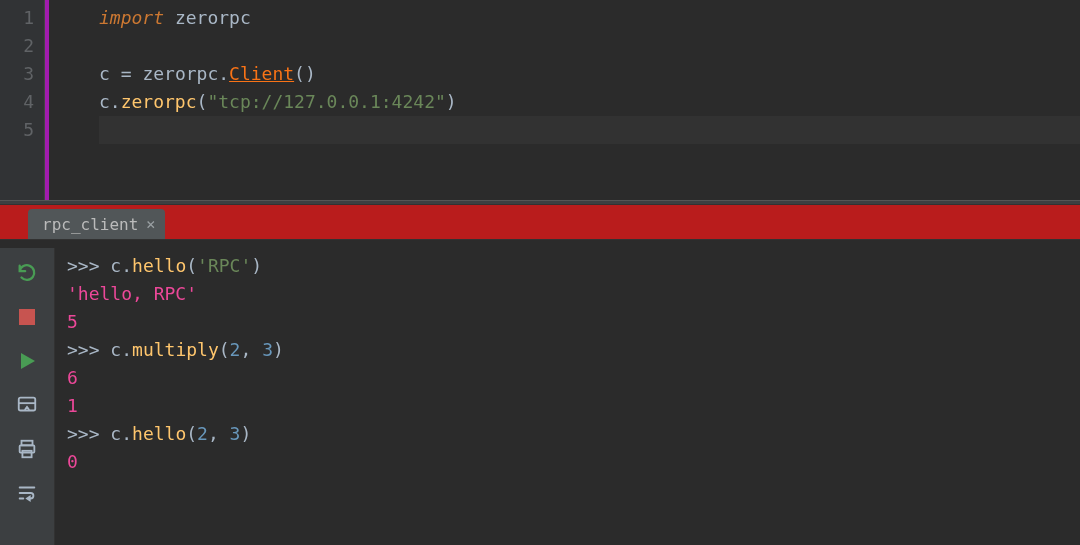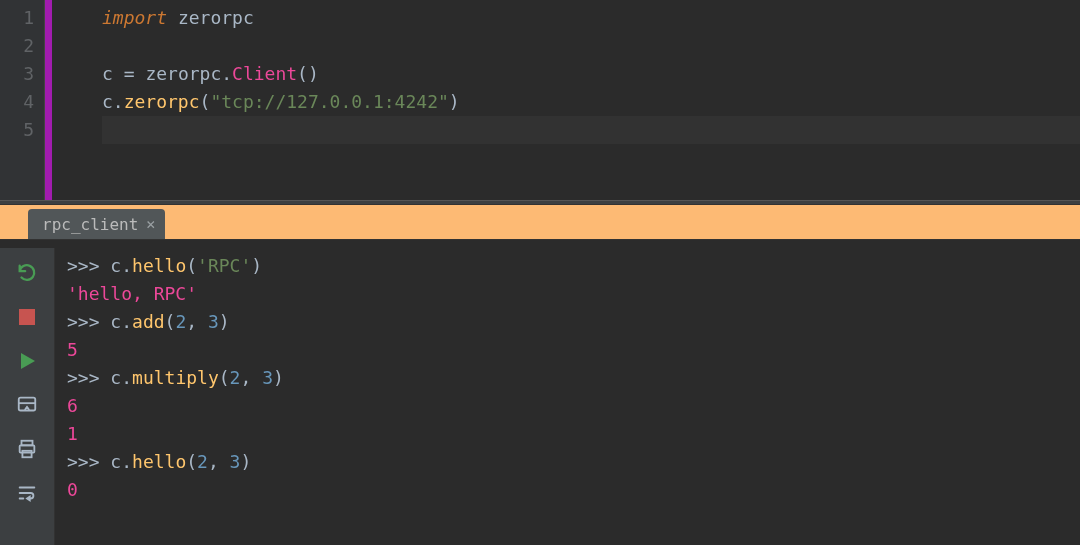--- a/index.html
+++ b/index.html
@@ -19,39 +19,39 @@
     text-align:right;
     padding:4px 10px 0 0;
     line-height:28px;
     user-select:none;
     border-right:1px solid #444;
   }
   .code-pane {
     flex:1;
     padding:4px 0 0 50px;
     line-height:28px;
-    border-left:7px solid #a21caf;
+    border-left:4px solid #a21caf;
     position:relative;
   }
   .code-line { white-space:pre; }
   .hl-line { background:#323232; display:block; width:100%; }
   .kw-italic { color:#cc7832; font-style:italic; }
   .ident { color:#a9b7c6; }
-  .call-blue { color:#ec4899; }
+  .call-blue { color:#f97316;text-decoration:underline; }
   .call-yellow { color:#ffc66d; }
   .punct { color:#a9b7c6; }
   .string { color:#6a8759; }
   .op { color:#a9b7c6; }
   .num { color:#6897bb; }
 
   .middle-strip { height:5px; background:#3c3f41; border-top:1px solid #555; border-bottom:1px solid #323232; }
 
   .tabbar {
     height:35px;
-    background:#fdba74;
+    background:#b91c1c;
     display:flex;
     align-items:flex-end;
     padding-left:28px;
     border-bottom:1px solid #323232;
   }
   .tab {
     background:#515658;
     color:#bbbbbb;
     padding:6px 10px 6px 14px;
     font-size:16px;
@@ -157,21 +157,20 @@
     </div>
     <div class="tool-icon">
       <svg width="22" height="22" viewBox="0 0 24 24">
           <path d="M4 6h16 M4 12h12a3 3 0 0 1 0 6h-4 M12 18l3-2v4z M4 18h4" fill="none" stroke="#a9b7c6" stroke-width="2" stroke-linecap="round"></path>
         </svg>
     </div>
   </div>
   <div class="console-pane">
     <div class="console-line"><span class="prompt">&gt;&gt;&gt; </span><span class="ident">c</span><span class="punct">.</span><span class="call-yellow">hello</span><span class="punct">(</span><span class="string">'RPC'</span><span class="punct">)</span></div>
     <div class="console-line out">'hello, RPC'</div>
-    <div class="console-line"><span class="prompt">&gt;&gt;&gt; </span><span class="ident">c</span><span class="punct">.</span><span class="call-yellow">add</span><span class="punct">(</span><span class="num">2</span><span class="punct">, </span><span class="num">3</span><span class="punct">)</span></div>
     <div class="console-line out">5</div>
     <div class="console-line"><span class="prompt">&gt;&gt;&gt; </span><span class="ident">c</span><span class="punct">.</span><span class="call-yellow">multiply</span><span class="punct">(</span><span class="num">2</span><span class="punct">, </span><span class="num">3</span><span class="punct">)</span></div>
     <div class="console-line out">6</div>
     <div class="console-line out">1</div>
     <div class="console-line"><span class="prompt">&gt;&gt;&gt; </span><span class="ident">c</span><span class="punct">.</span><span class="call-yellow">hello</span><span class="punct">(</span><span class="num">2</span><span class="punct">, </span><span class="num">3</span><span class="punct">)</span></div>
     <div class="console-line out">0</div>
   </div>
 </div>
 
 </body></html>

